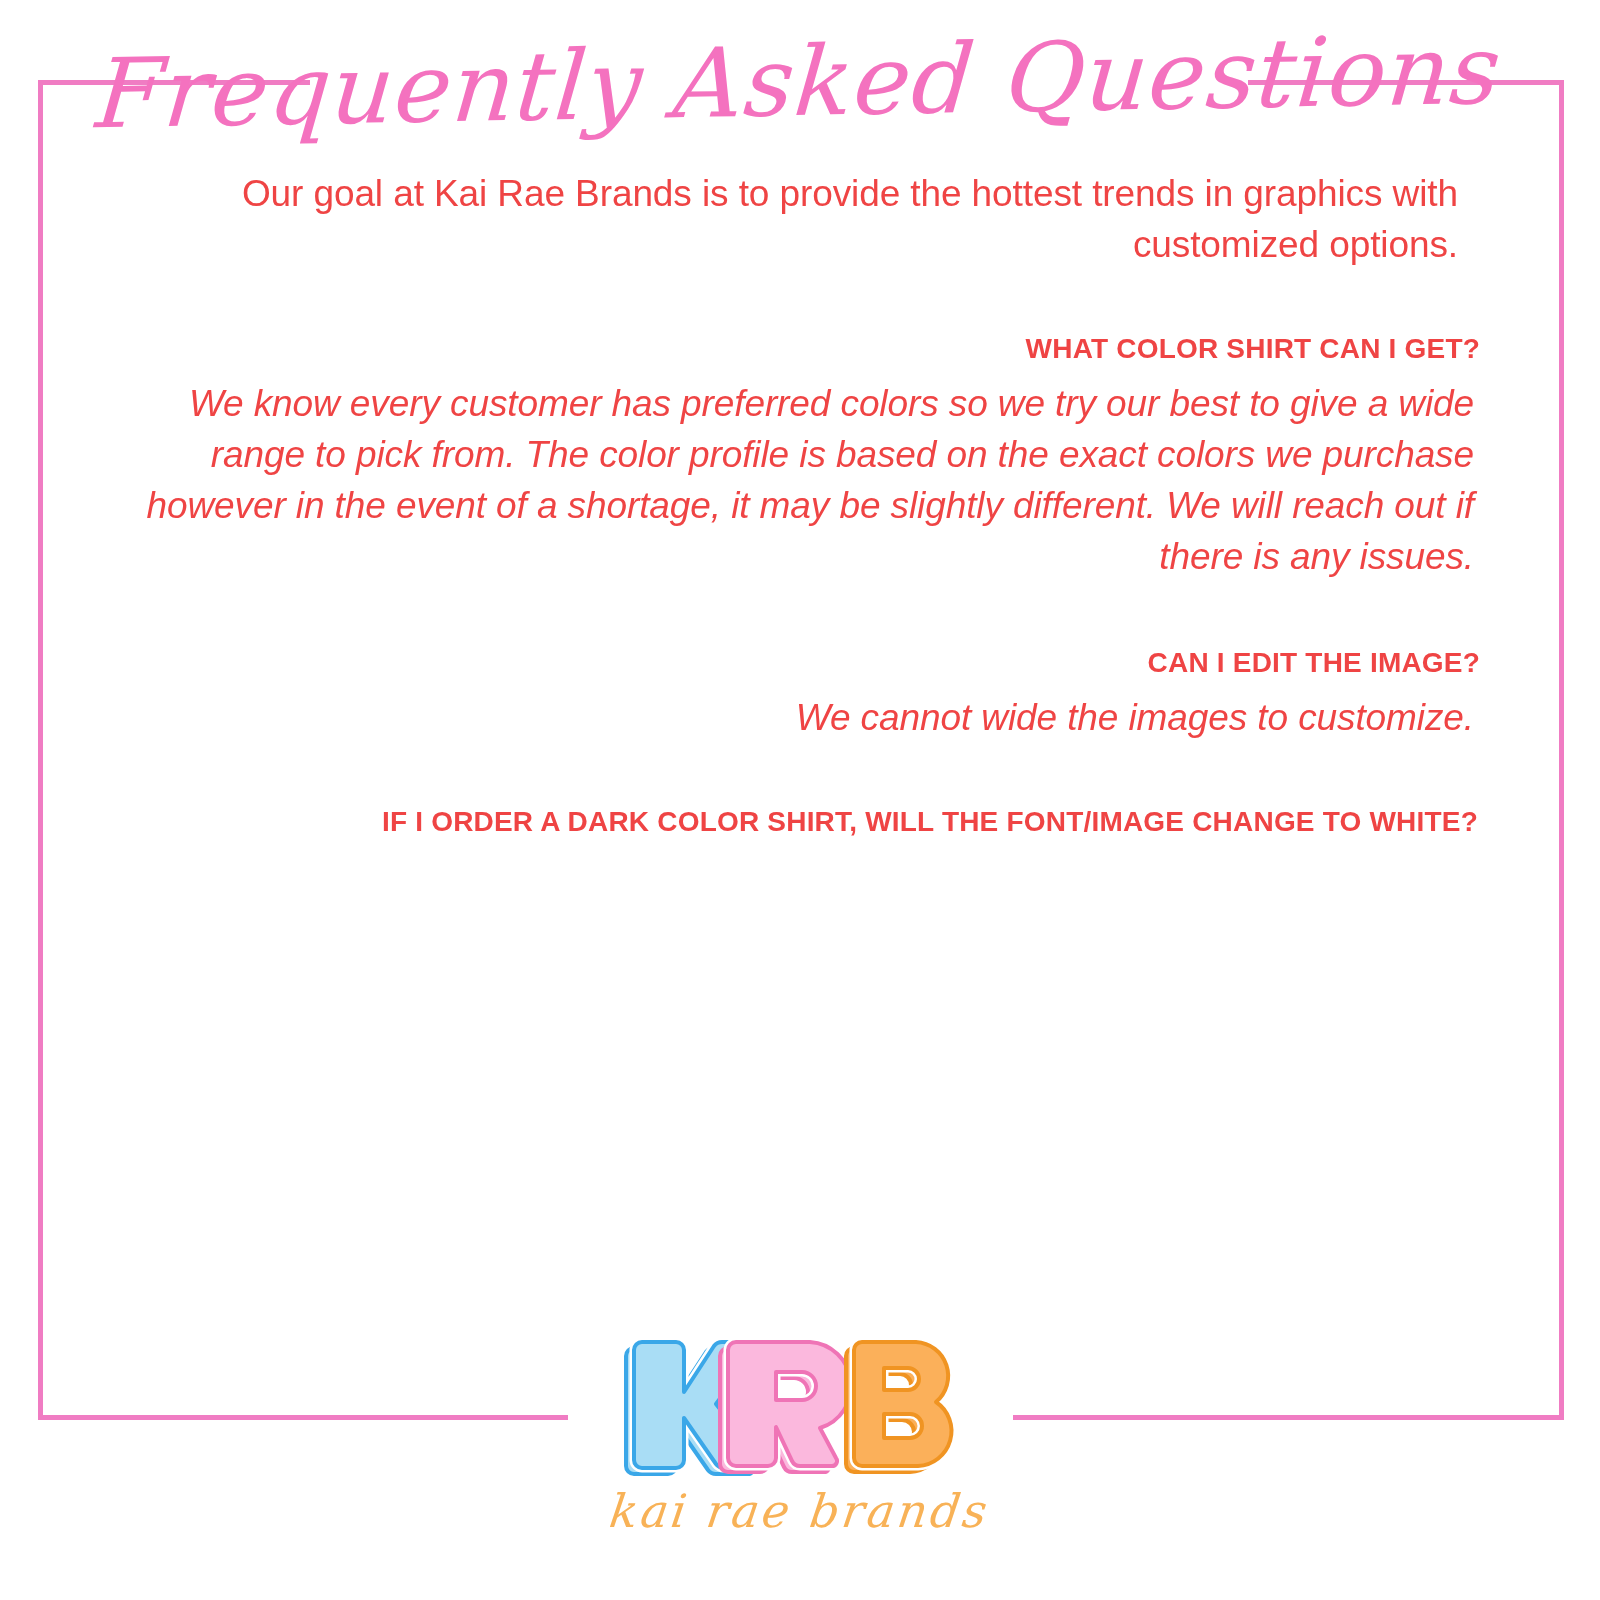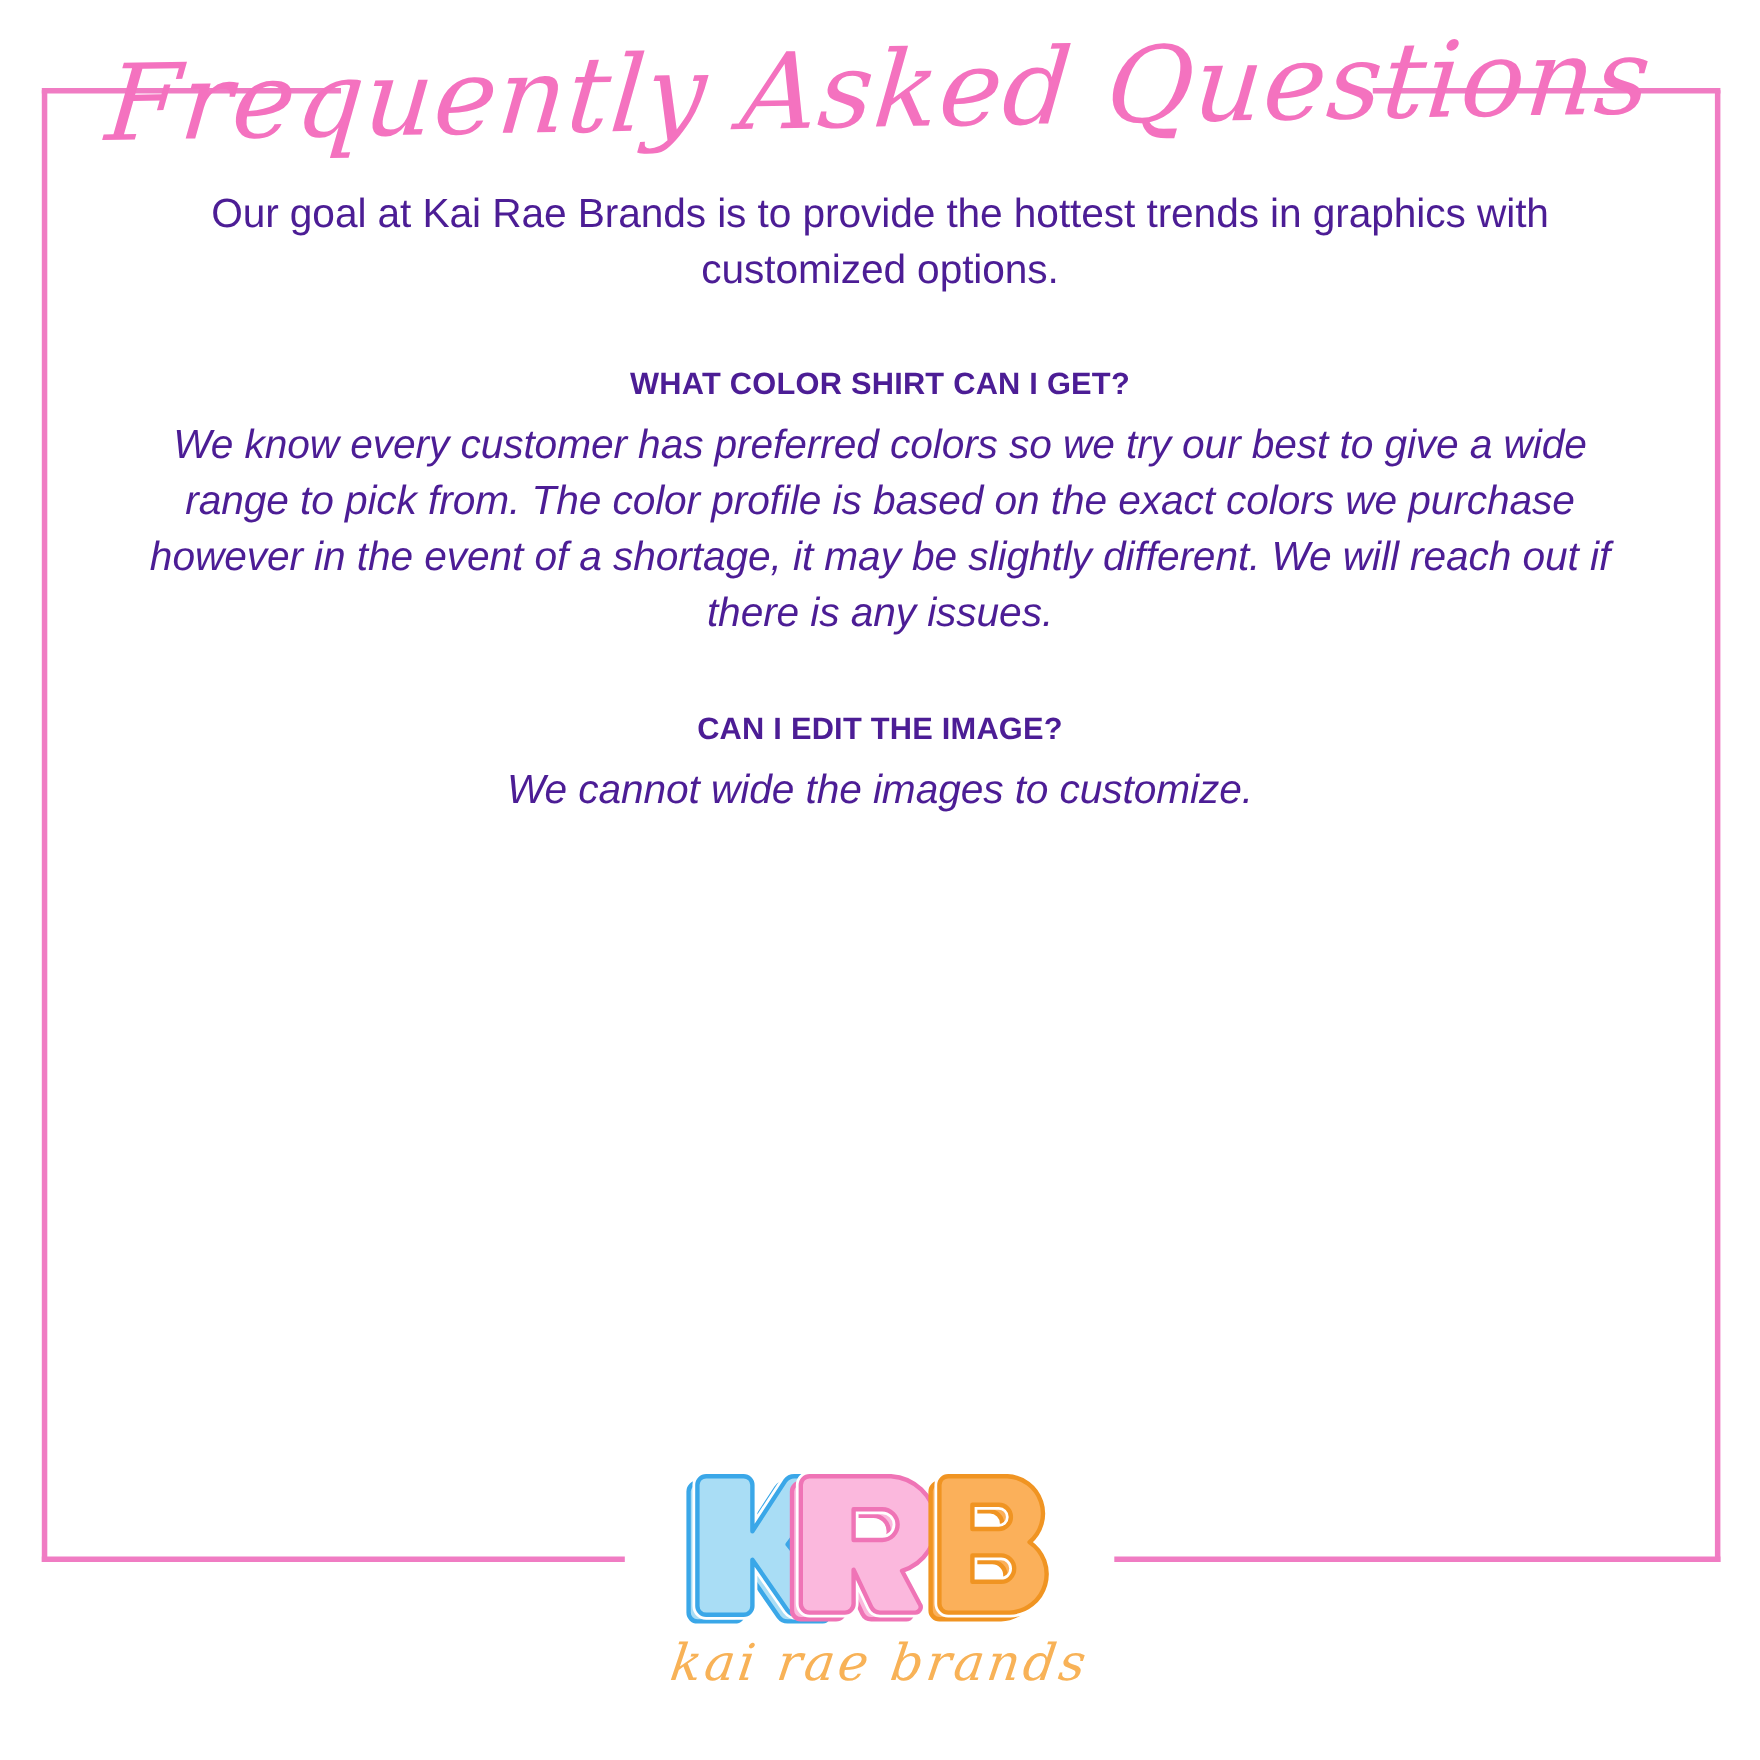--- a/index.html
+++ b/index.html
@@ -57,22 +57,22 @@
     white-space: nowrap;
     padding-top: 18px;
   }
 
   
   #content {
     position: absolute;
     left: 120px;
     top: 168px;
     width: 1360px;
-    text-align: center;
-    color: #4c1d95;
+    text-align: right;
+    color: #ef4444;
   }
 
   .intro {
     font-size: 37px;
     line-height: 1.38;
     letter-spacing: -0.1px;
     margin: 0 0 0 0;
     padding: 0 22px;
   }
 
@@ -154,20 +154,21 @@
 
     <div class="qa s2">
     </div>
 
     <div class="qa s3">
       <h2 class="q">CAN I EDIT THE IMAGE?</h2>
       <p class="a">We cannot wide the images to customize.</p>
     </div>
 
     <div class="qa s4">
+      <h2 class="q wide">IF I ORDER A DARK COLOR SHIRT, WILL THE FONT/IMAGE CHANGE TO WHITE?</h2>
     </div>
 
   </div>
 
   <div id="logo">
     <svg id="logo-letters" width="360" height="150" viewBox="0 0 360 150" aria-hidden="true">
 
       <g>
         <path d="M14 10 h34 a8 8 0 0 1 8 8 v42 l30 -46 a10 10 0 0 1 8 -4 h30 a5 5 0 0 1 4 8 l-40 54 l44 56 a5 5 0 0 1 -4 8 h-32 a10 10 0 0 1 -8 -4 l-32 -46 v42 a8 8 0 0 1 -8 8 h-34 a8 8 0 0 1 -8 -8 v-110 a8 8 0 0 1 8 -8 z" fill="#a9ddf5" stroke="#3aa7e8" stroke-width="4" stroke-linejoin="round"></path>
         <path d="M22 4 h34 a8 8 0 0 1 8 8 v42 l30 -46 a10 10 0 0 1 8 -4 h30 a5 5 0 0 1 4 8 l-40 54 l44 56 a5 5 0 0 1 -4 8 h-32 a10 10 0 0 1 -8 -4 l-32 -46 v42 a8 8 0 0 1 -8 8 h-34 a8 8 0 0 1 -8 -8 v-110 a8 8 0 0 1 8 -8 z" fill="#a9ddf5" stroke="#ffffff" stroke-width="9" stroke-linejoin="round"></path>

